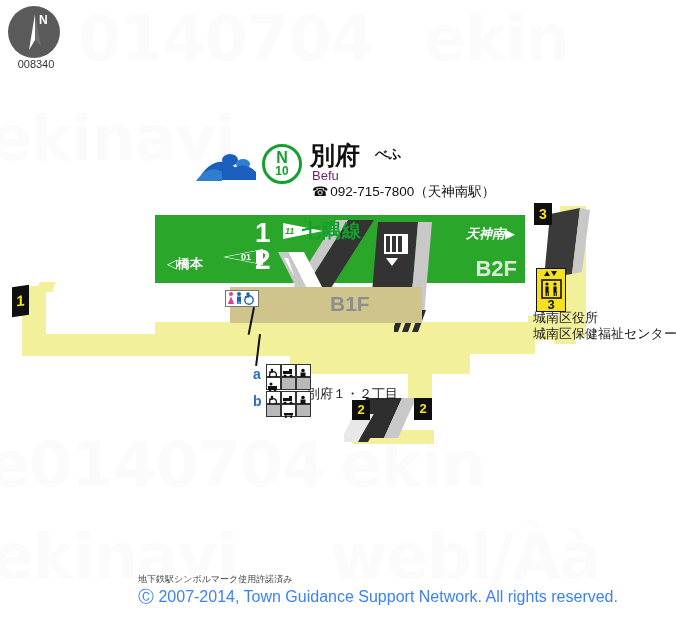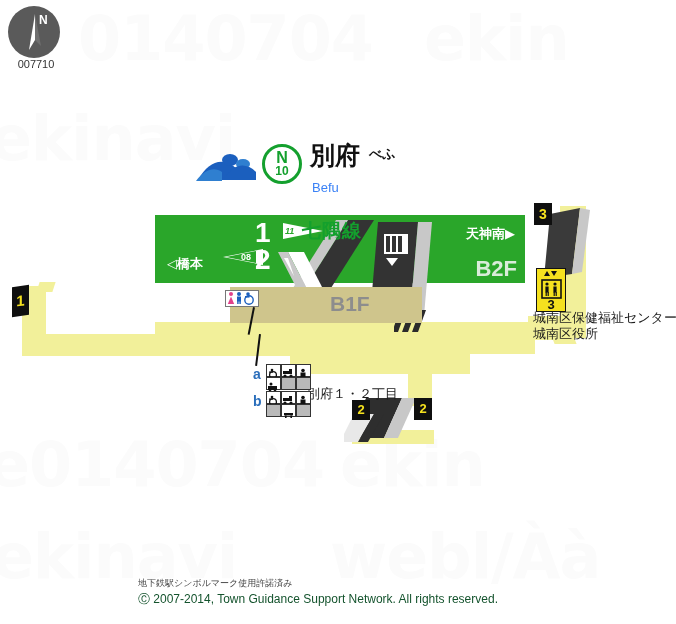--- a/index.html
+++ b/index.html
@@ -38,35 +38,35 @@
   .hdr{position:absolute;left:196px;top:142px;width:330px;height:72px;}
   .line-sym{position:absolute;left:0px;top:8px;width:62px;height:34px;}
   .nbadge{
     position:absolute;left:66px;top:2px;width:40px;height:40px;border-radius:50%;
     border:3px solid #14a02e;box-sizing:border-box;background:#fff;
     color:#13a02d;text-align:center;font-weight:bold;line-height:1;
   }
   .nbadge .n1{display:block;font-size:16px;padding-top:3px;letter-spacing:0;}
   .nbadge .n2{display:block;font-size:12px;margin-top:-1px;}
   .st-jp{position:absolute;left:114px;top:-3px;font-size:25px;font-weight:bold;color:#111;letter-spacing:0px;}
-  .st-kana{font-size:13px;font-weight:bold;vertical-align:6px;margin-left:9px;}
-  .st-en{position:absolute;left:116px;top:38px;font-size:13px;color:#3b82f6;}
+  .st-kana{font-size:13px;font-weight:bold;vertical-align:6px;margin-left:15px;}
+  .st-en{position:absolute;left:116px;top:26px;font-size:13px;color:#701a75;}
   .st-tel{position:absolute;left:116px;top:41px;font-size:13.5px;color:#111;white-space:nowrap;}
   .tel-ico{font-size:13px;margin-right:2px;}
   .line-jp{position:absolute;left:106px;top:60px;font-size:19px;font-weight:bold;color:#13a02d;letter-spacing:1px;margin-top:16px;}
   .line-en{position:absolute;left:190px;top:62px;font-size:17px;color:#13a02d;}
 
   
   .yel{position:absolute;background:#f2f09a;}
 
   
   .b2f{position:absolute;left:155px;top:215px;width:370px;height:68px;background:#2aa62a;}
   .b2f-label{position:absolute;right:8px;bottom:1px;font-size:22px;font-weight:bold;color:#d9ecd9;letter-spacing:0px;}
   .dir-left{position:absolute;left:12px;top:40px;font-size:13px;font-weight:bold;color:#fff;white-space:nowrap;}
-  .dir-right{position:absolute;right:10px;top:10px;font-size:13px;font-weight:bold;color:#fff;white-space:nowrap;}
+  .dir-right{position:absolute;right:10px;top:10px;font-size:13px;font-weight:bold;color:#fff;white-space:nowrap;font-style:italic;}
   .plat1{position:absolute;left:100px;top:4px;font-size:28px;font-weight:bold;color:#fff;line-height:1;}
   .plat2{position:absolute;left:100px;top:31px;font-size:28px;font-weight:bold;color:#fff;line-height:1;}
   .pennant{position:absolute;height:17px;}
 
   
   .pen-r{left:128px;top:8px;width:40px;height:17px;font-style:italic;}
   .pen-r .body{position:absolute;left:0;top:0;width:0;height:0;
     border-top:8.5px solid transparent;border-bottom:8.5px solid transparent;border-left:40px solid #fff;}
   .pen-r .lbl{position:absolute;left:2px;top:3px;font-size:9px;font-weight:bold;color:#2aa62a;}
   
@@ -102,21 +102,21 @@
   .fac .tag{position:absolute;left:-13px;top:2px;font-size:14px;font-weight:bold;color:#2a6ebb;}
   .fac .cell{position:absolute;width:15px;height:13px;background:#fff;border:1px solid #333;box-sizing:border-box;}
   .fac .cell.gray{background:#b9b9b9;}
 
   
   .leader{position:absolute;background:#111;}
 
   
   .foot{position:absolute;left:138px;bottom:16px;margin-top:36px;}
   .foot .f1{font-size:9px;color:#444;}
-  .foot .f2{font-size:12px;color:#14532d;margin-top:1px;}
+  .foot .f2{font-size:16px;color:#3b82f6;margin-top:1px;}
 </style>
 </head>
 <body>
 
 <div class="stage">
 
   <div class="wm wm1">0140704</div>
   <div class="wm wm2">ekin</div>
   <div class="wm wm3">ekinavi</div>
   <div class="wm wm5">e0140704</div>
@@ -125,21 +125,21 @@
   <div class="wm wm8">webl/Àà</div>
 
   <div class="compass">
     <div class="disc"></div>
     <svg width="52" height="52" style="position:absolute;left:0;top:0;">
       <polygon points="27,8 33,40 27,34" fill="#6f6f6f"></polygon>
       <polygon points="27,8 21,44 27,34" fill="#ffffff"></polygon>
       <text x="31" y="18" font-size="12" font-weight="bold" fill="#ffffff" font-family="Liberation Sans, sans-serif">N</text>
     </svg>
   </div>
-  <div class="compass-id">007710</div>
+  <div class="compass-id">008340</div>
 
   <div class="yel" style="left:22px;top:286px;width:24px;height:48px;"></div>
   <div class="yel" style="left:22px;top:334px;width:196px;height:22px;"></div>
   <div class="yel" style="left:38px;top:282px;width:16px;height:10px;transform:skewX(-18deg);"></div>
 
   <div class="yel" style="left:155px;top:322px;width:270px;height:34px;"></div>
   <div class="yel" style="left:290px;top:352px;width:180px;height:22px;"></div>
   <div class="yel" style="left:415px;top:322px;width:120px;height:32px;"></div>
 
   <div class="yel" style="left:408px;top:354px;width:24px;height:52px;"></div>
@@ -156,21 +156,21 @@
     <div class="plat2">2</div>
 
     <div class="pennant pen-r">
       <div class="body"></div>
       <div class="lbl">11</div>
     </div>
 
     <div class="pennant pen-l">
       <div class="outline"></div>
       <div class="inner"></div>
-      <div class="lbl">08</div>
+      <div class="lbl">01</div>
     </div>
 
     <div class="b2f-label">B2F</div>
   </div>
 
   <svg width="160" height="110" style="position:absolute;left:278px;top:218px;">
     <polygon points="70,2 96,2 34,100 8,100" fill="#333333"></polygon>
     <polygon points="58,2 70,2 8,100 -4,100" fill="#c8c8c8"></polygon>
     <polygon points="10,34 26,34 60,100 44,100" fill="#ffffff"></polygon>
     <polygon points="0,34 10,34 44,100 34,100" fill="#c8c8c8"></polygon>
@@ -243,22 +243,22 @@
       <rect x="8.6" y="23" width="1.2" height="4" fill="#111"></rect>
         <rect x="10.6" y="23" width="1.2" height="4" fill="#111"></rect>
       <circle cx="18" cy="15" r="1.6" fill="#111"></circle>
         <rect x="16.4" y="17.5" width="3.2" height="6" fill="#111"></rect>
       <rect x="16.6" y="23" width="1.2" height="4" fill="#111"></rect>
         <rect x="18.6" y="23" width="1.2" height="4" fill="#111"></rect>
     </svg>
     <div class="enum">3</div>
   </div>
   <div class="lbl-blk" style="left:533px;top:310px;">
+    <div>城南区役所</div>
     <div>城南区保健福祉センター</div>
-    <div>城南区役所</div>
   </div>
 
   <svg width="110" height="60" style="position:absolute;left:344px;top:392px;">
     <polygon points="22,6 58,6 40,46 6,46" fill="#2e2e2e"></polygon>
     <polygon points="58,6 72,6 54,46 40,46" fill="#c8c8c8"></polygon>
     <polygon points="10,22 30,22 14,50 -4,50" fill="#e8e8e8"></polygon>
     <polygon points="30,22 40,22 24,50 14,50" fill="#2e2e2e"></polygon>
   </svg>
   <div class="exit" style="left:352px;top:400px;width:18px;height:20px;font-size:13px;line-height:20px;">
     <span>2</span>
@@ -350,20 +350,23 @@
 
     <div class="nbadge">
       <span class="n1">N</span>
       <span class="n2">10</span>
     </div>
 
     <div class="st-jp">
       <span>別府</span><span class="st-kana">べふ</span>
     </div>
     <div class="st-en">Befu</div>
+    <div class="st-tel">
+      <span class="tel-ico">☎</span><span>092-715-7800（天神南駅）</span>
+    </div>
     <div class="line-jp">七隅線</div>
   </div>
 
   <div class="foot">
     <div class="f1">地下鉄駅シンボルマーク使用許諾済み</div>
     <div class="f2">Ⓒ 2007-2014, Town Guidance Support Network. All rights reserved.</div>
   </div>
 
 </div>
 

